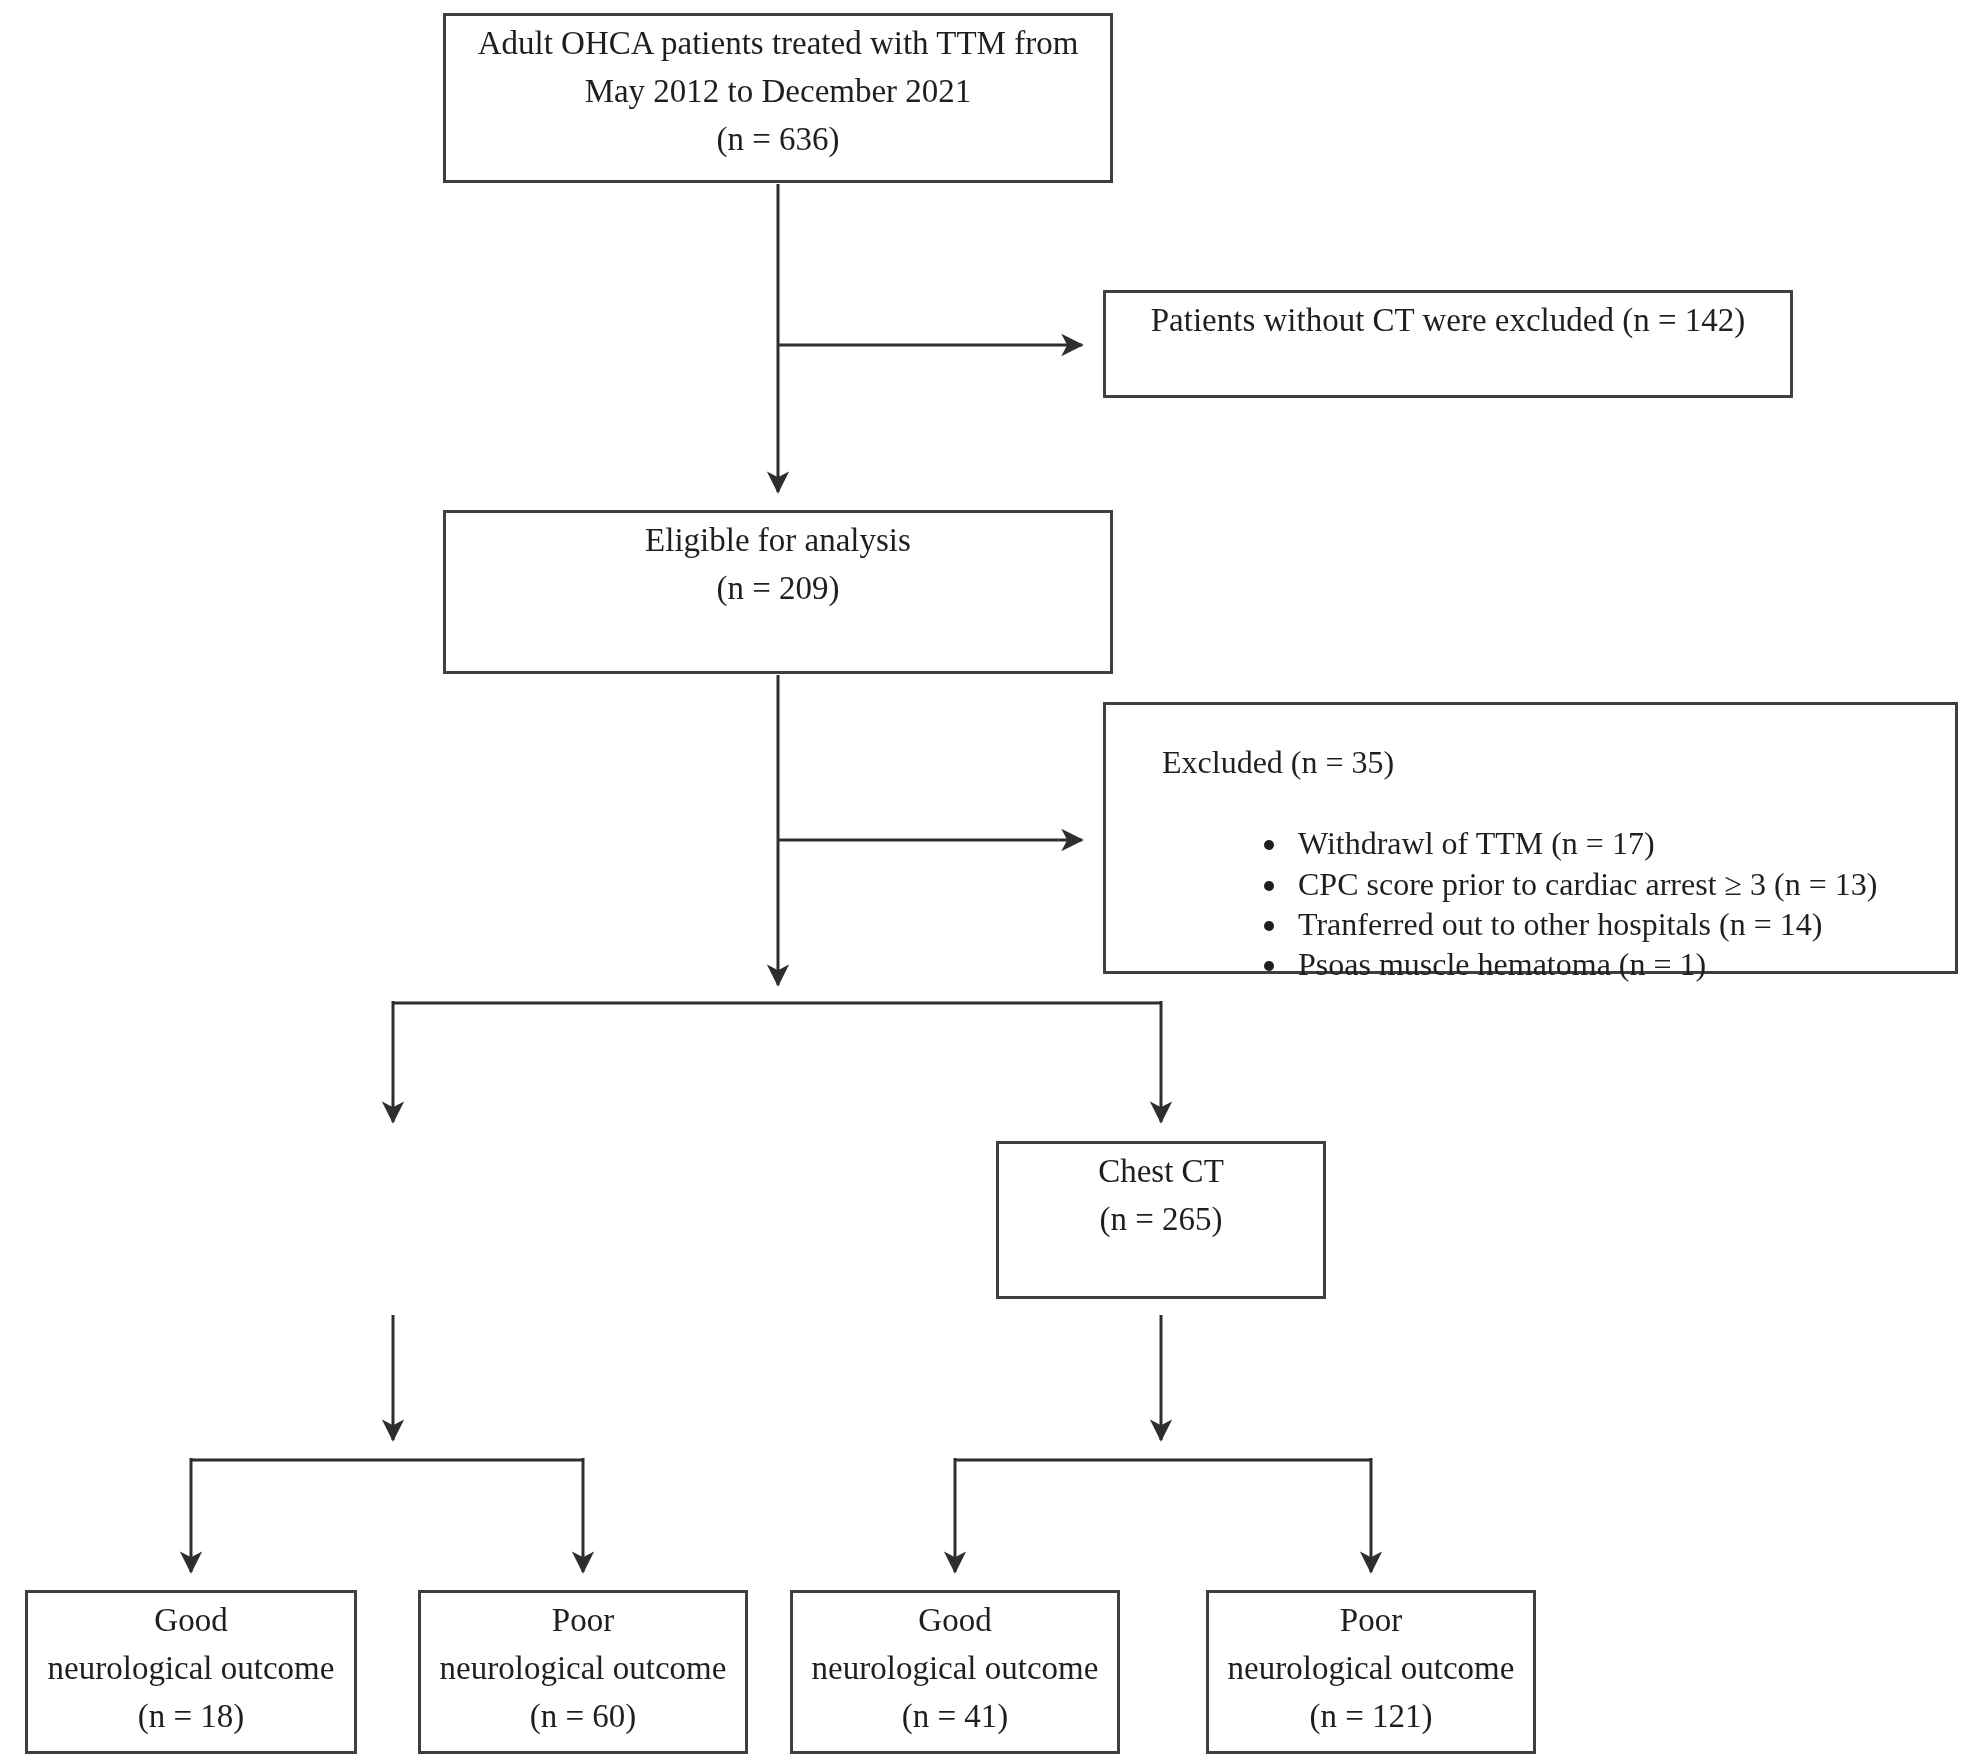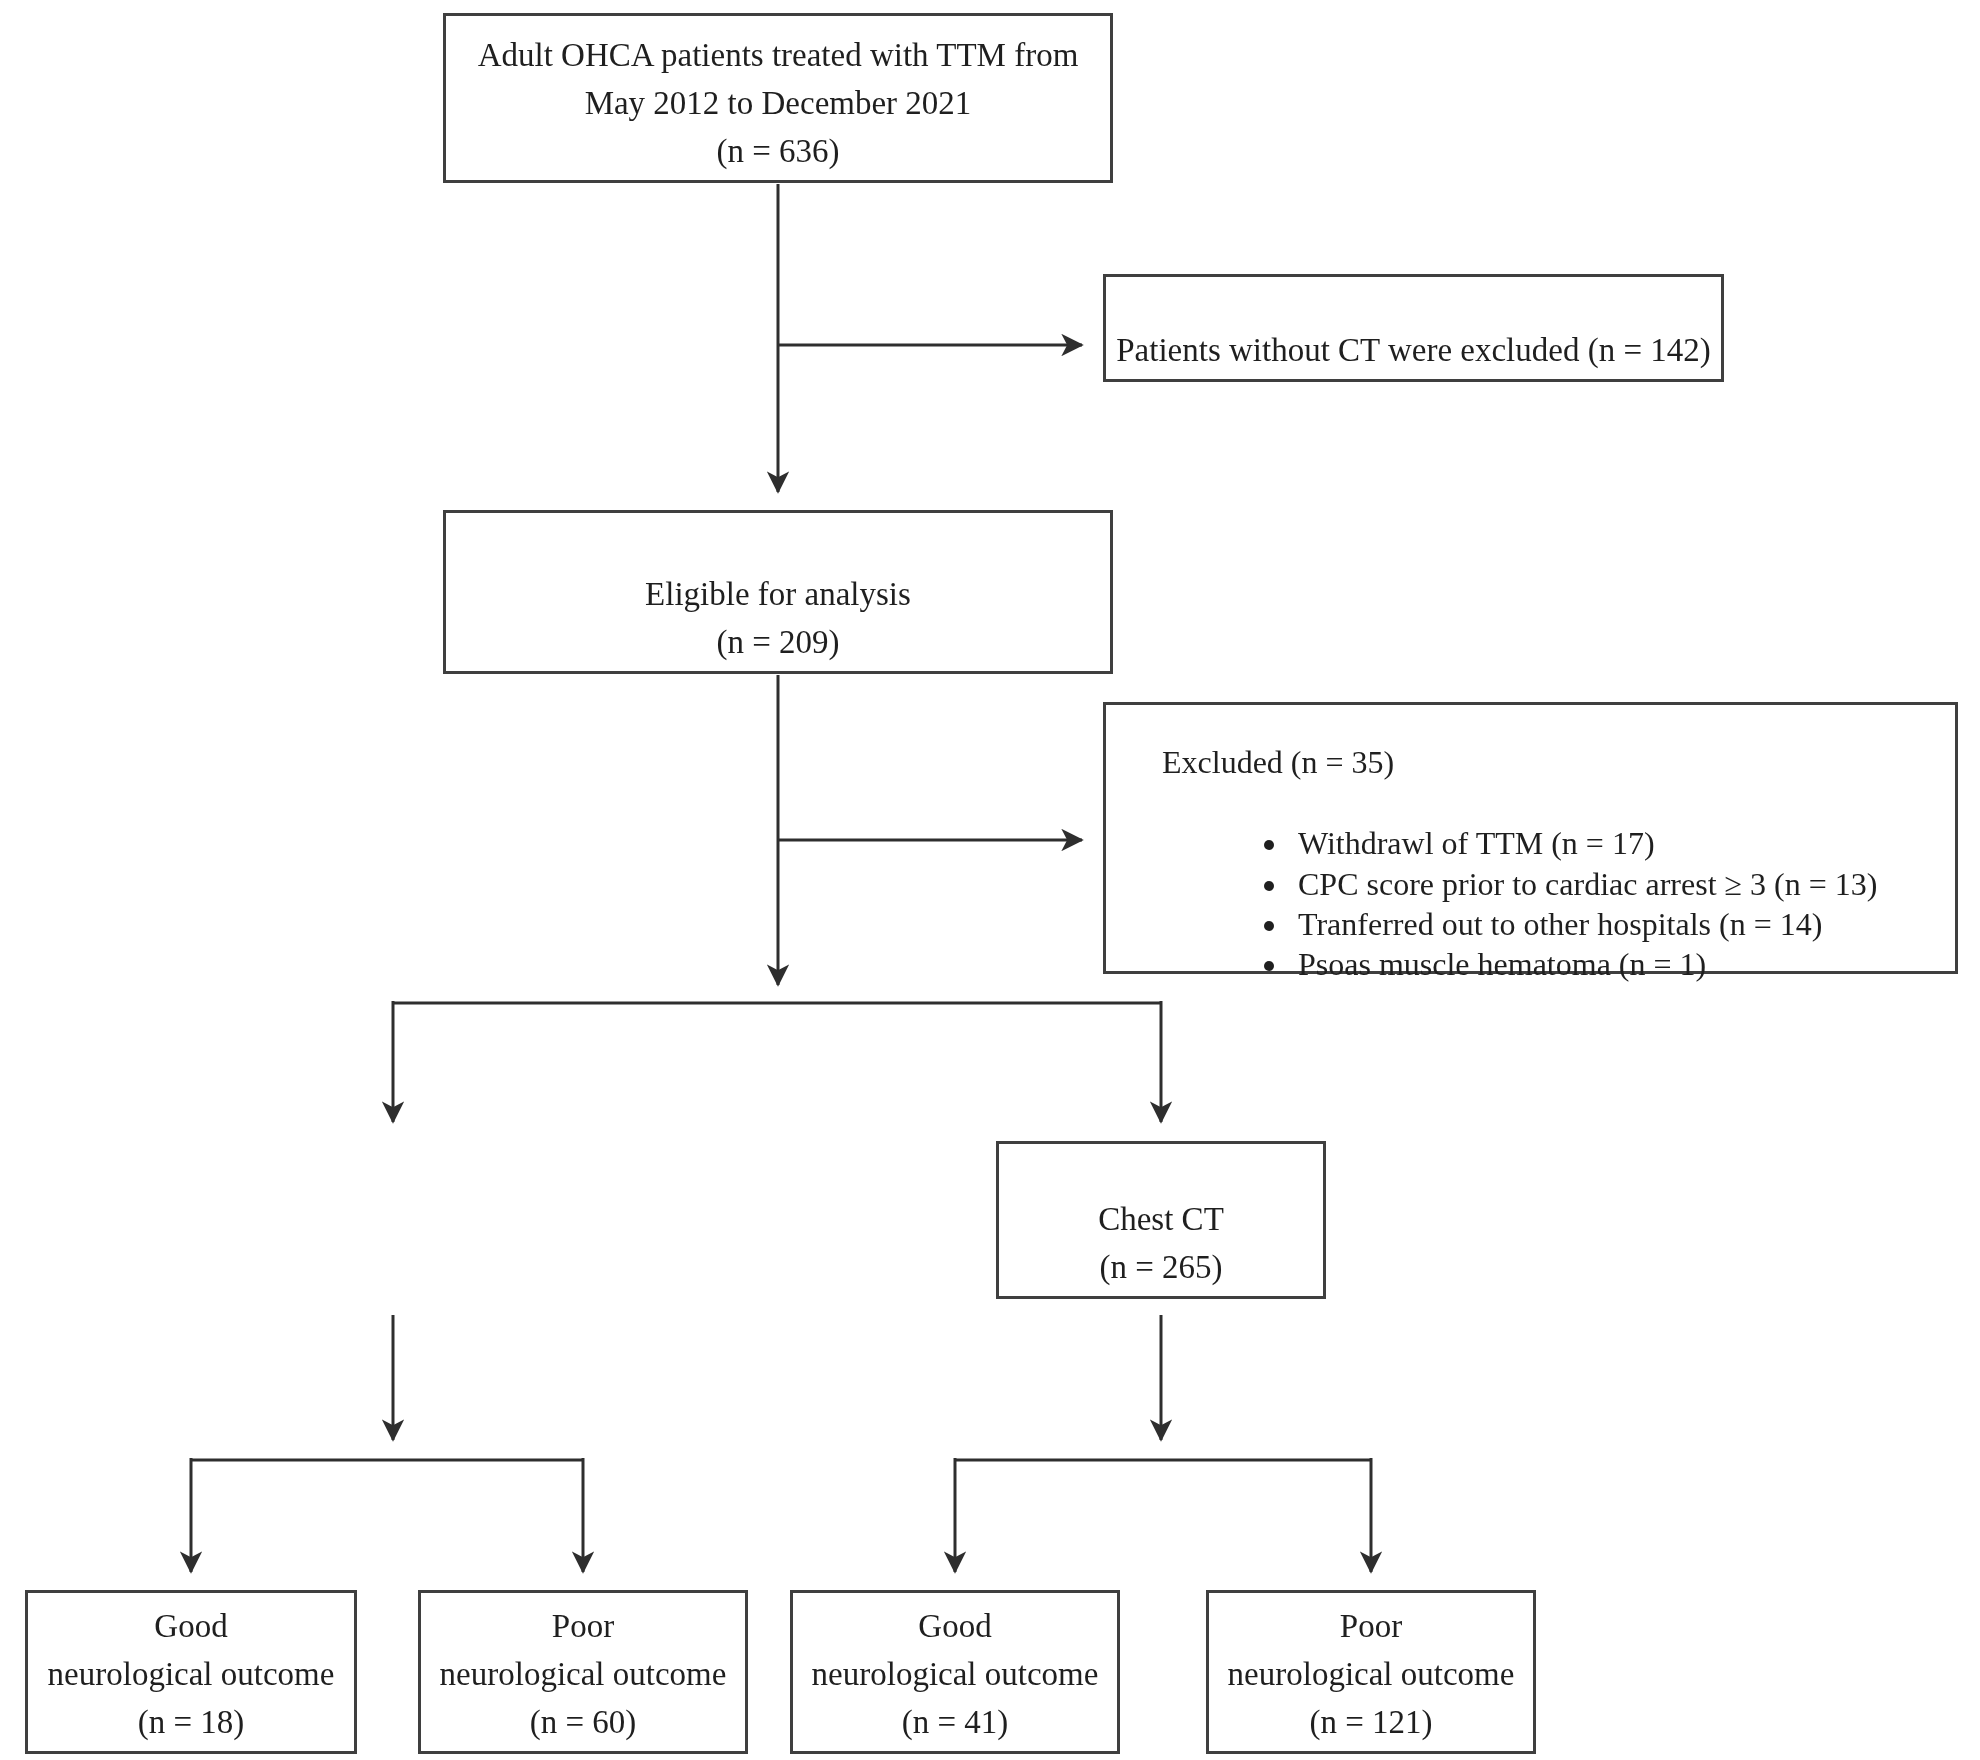--- a/index.html
+++ b/index.html
@@ -25,21 +25,21 @@
     box-sizing:border-box;
     border:3px solid var(--box-border);
     background:var(--background);
     font-size:33px;
     line-height:1.45;
     text-align:center;
   }
   .box.center{
     display:flex;
     flex-direction:column;
-    justify-content:flex-end;
+    justify-content:flex-start;
     align-items:center;
     padding:4px 10px;
   }
   .box .bline{width:100%;}
   .box.excluded-box{
     text-align:left;
     font-size:32px;
     padding:38px 32px 20px 56px;
   }
   .box.excluded-box .heading{line-height:1.2;}
@@ -83,21 +83,21 @@
     <line x1="955" y1="1458" x2="955" y2="1572" marker-end="url(#arrowhead)"></line>
     <line x1="1371" y1="1458" x2="1371" y2="1572" marker-end="url(#arrowhead)"></line>
   </svg>
 
   <div class="box center" style="left:443px;top:13px;width:670px;height:170px;">
     <div class="bline">Adult OHCA patients treated with TTM from</div>
     <div class="bline">May 2012 to December 2021</div>
     <div class="bline">(n = 636)</div>
   </div>
 
-  <div class="box center" style="left:1103px;top:274px;width:621px;height:108px;">
+  <div class="box center" style="left:1103px;top:290px;width:690px;height:108px;">
     <div class="bline">Patients without CT were excluded (n = 142)</div>
   </div>
 
   <div class="box center" style="left:443px;top:510px;width:670px;height:164px;">
     <div class="bline">Eligible for analysis</div>
     <div class="bline">(n = 209)</div>
   </div>
 
   <div class="box excluded-box" style="left:1103px;top:702px;width:855px;height:272px;">
     <div class="heading">Excluded (n = 35)</div>

